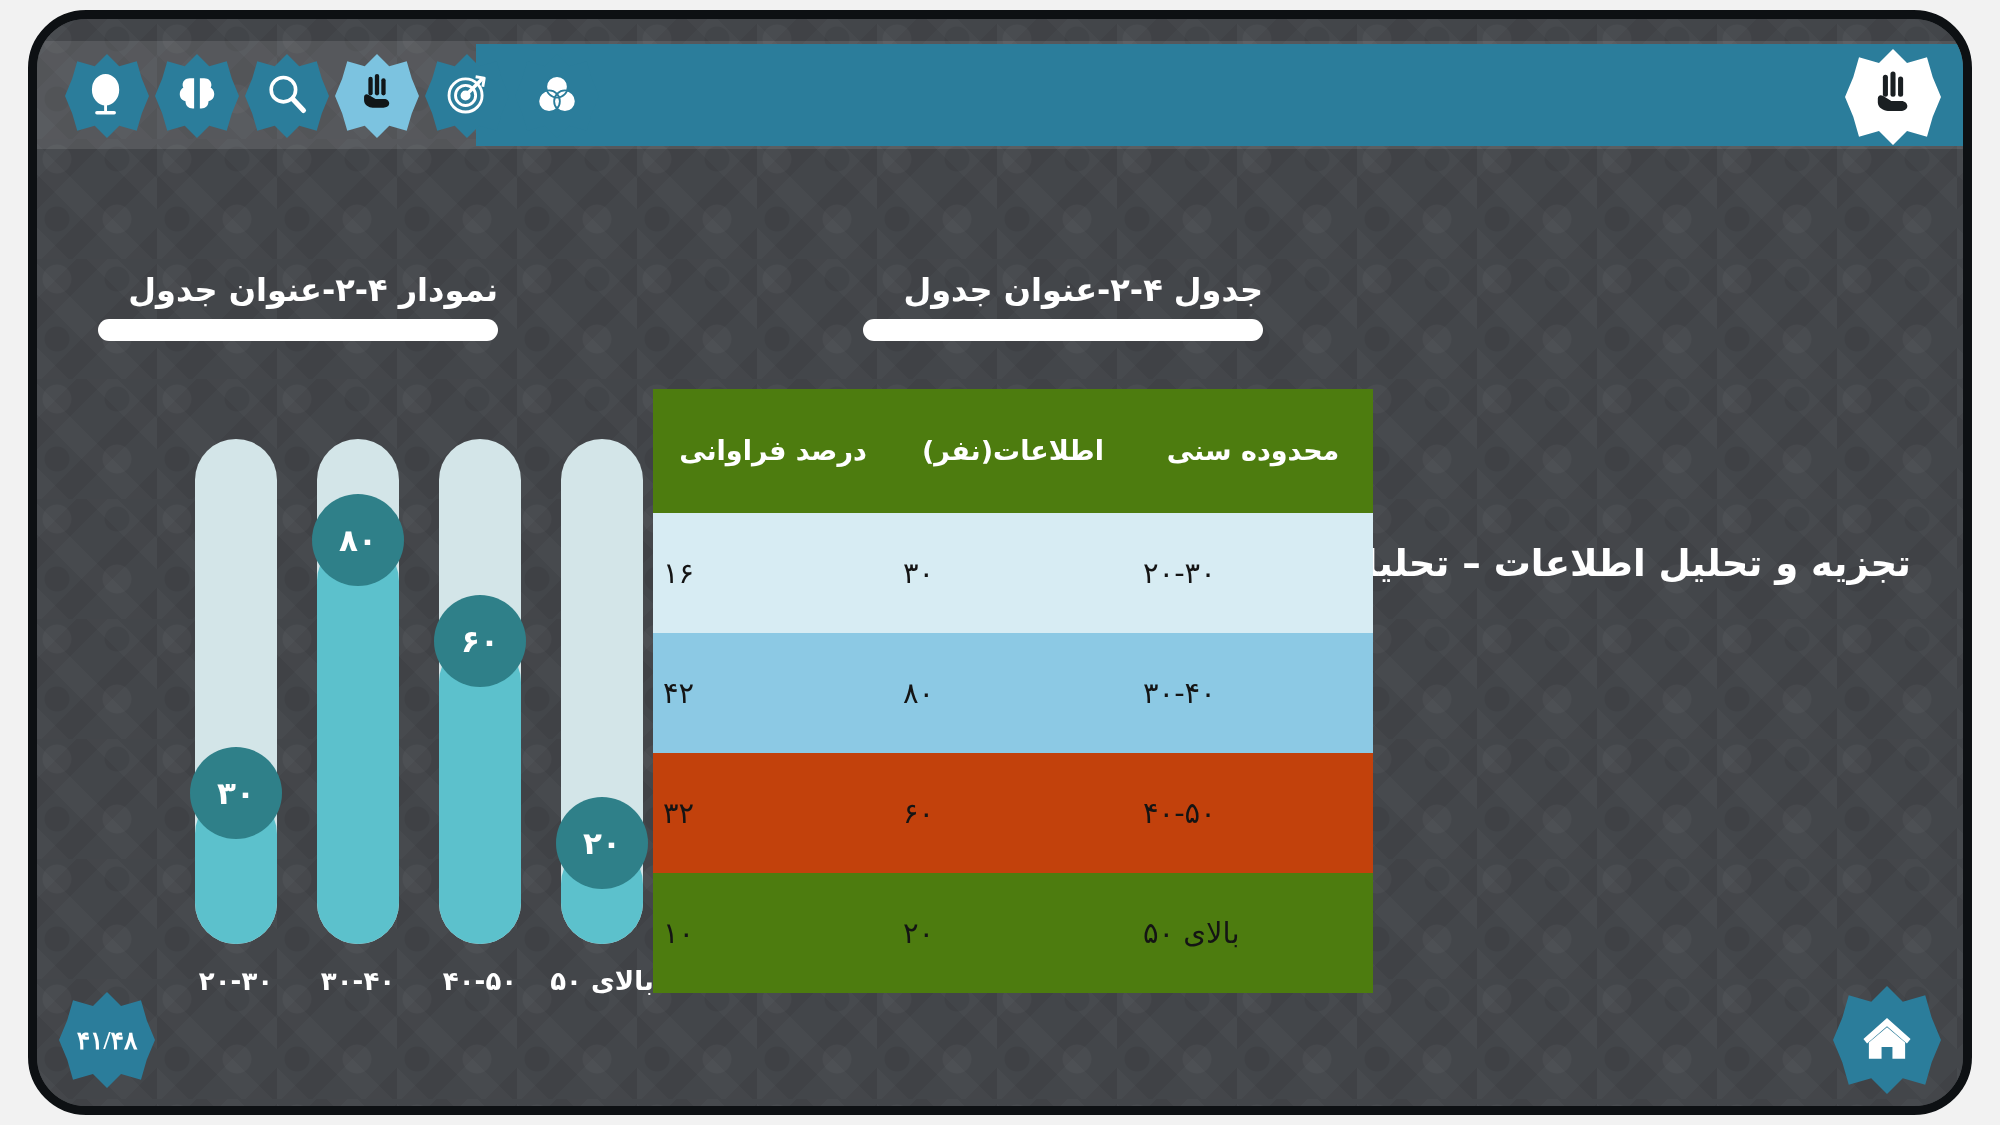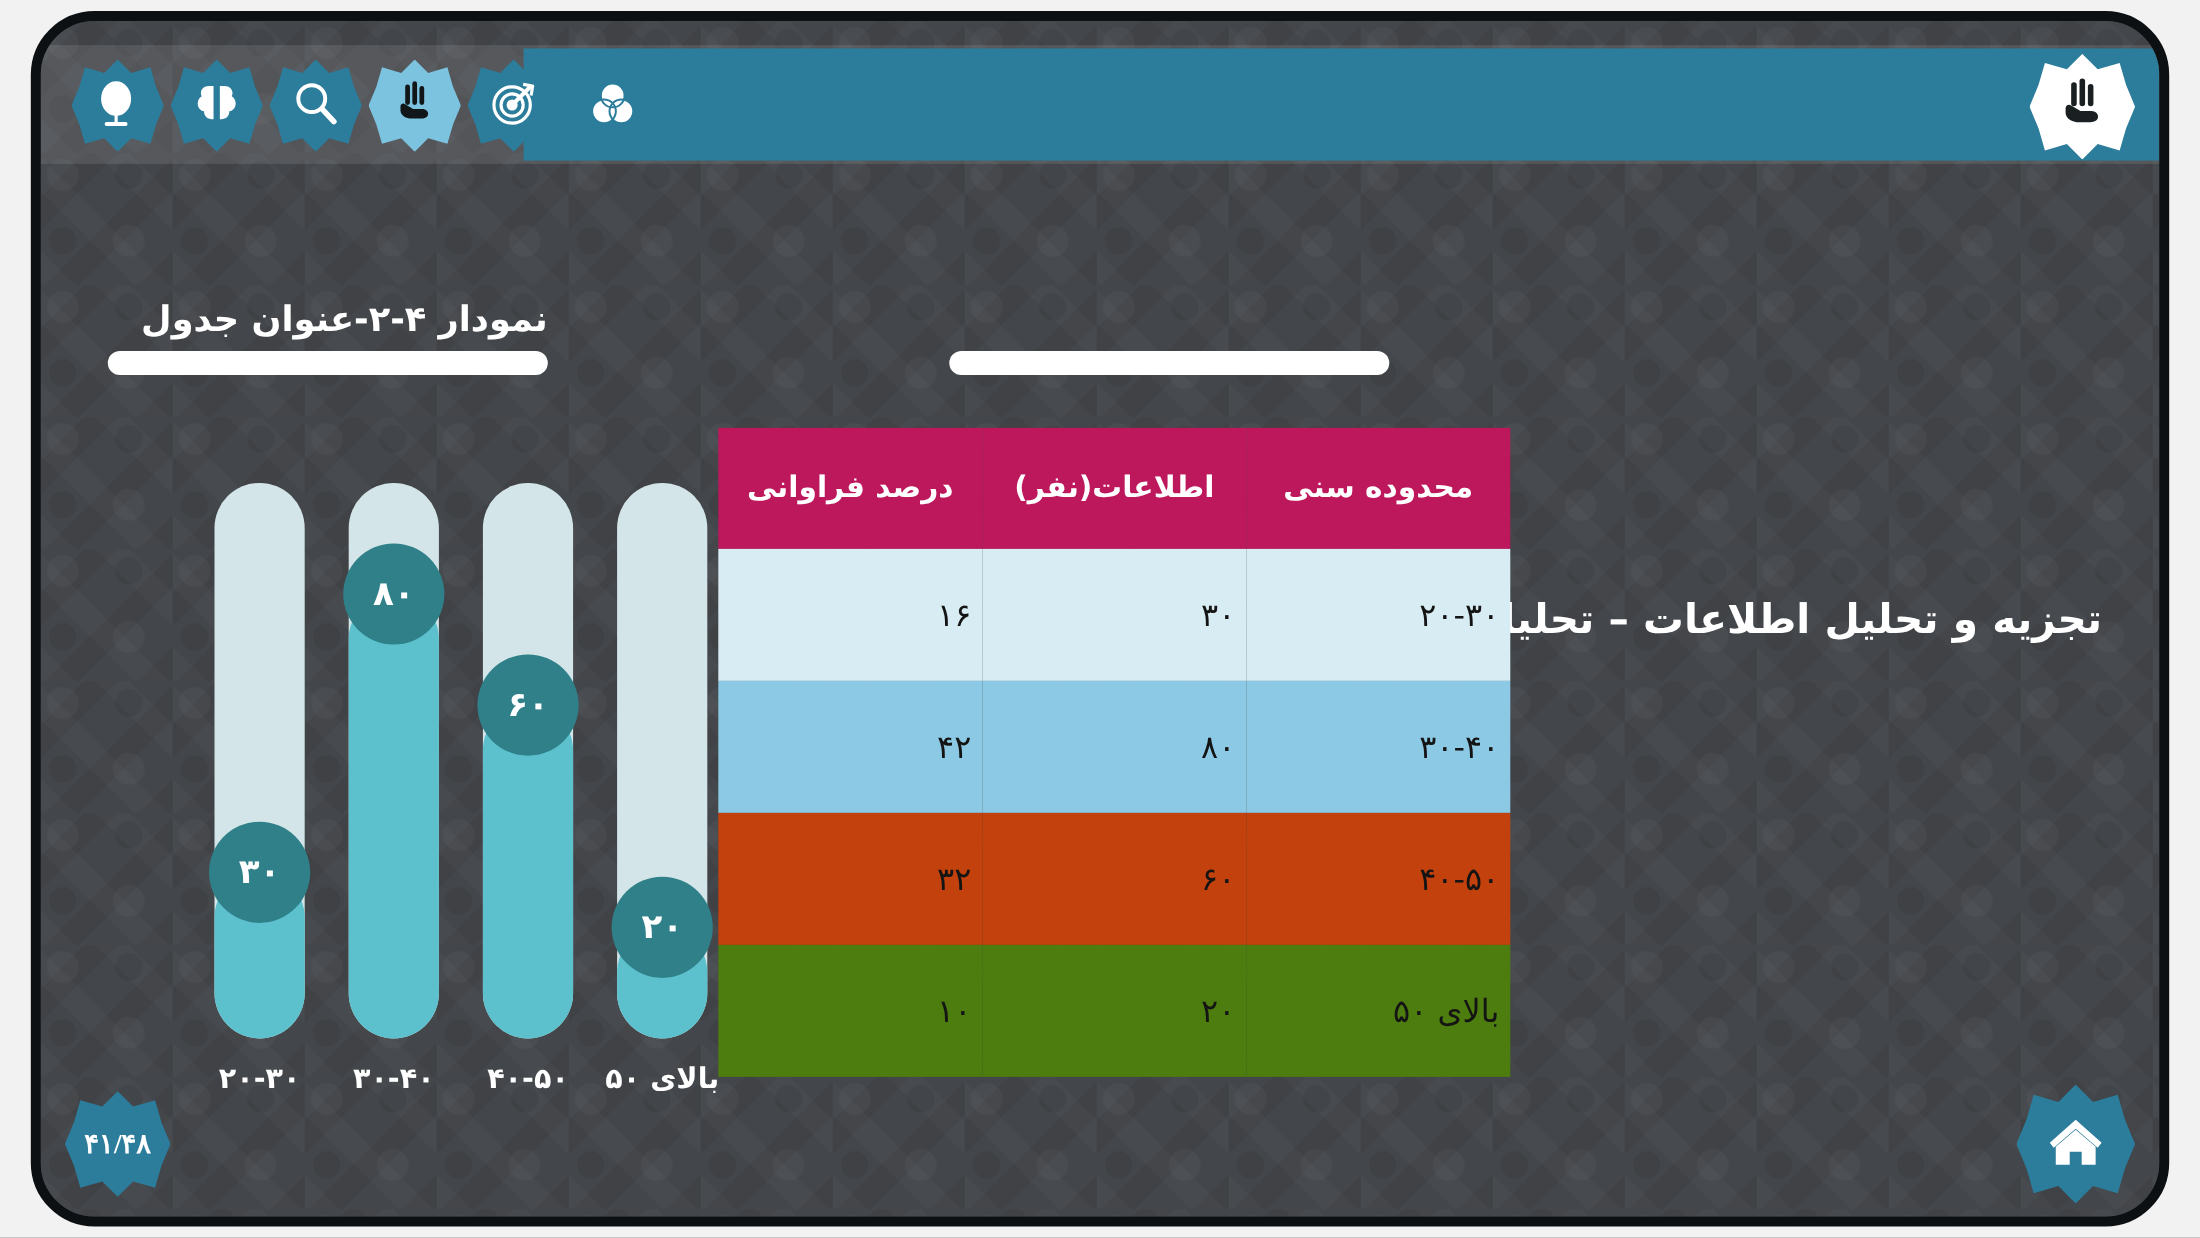--- a/index.html
+++ b/index.html
@@ -131,34 +131,34 @@
   .data-table {
     position: absolute;
     right: 590px;
     top: 370px;
     width: 720px;
     border-collapse: collapse;
     direction: rtl;
     table-layout: fixed;
   }
   .data-table th {
-    background: #be185d;
+    background: #4d7c0f;
     color: #ffffff;
     font-size: 27px;
     font-weight: bold;
-    height: 110px;
+    height: 124px;
     vertical-align: middle;
     line-height: 1.22;
     padding: 4px 10px;
   }
   .data-table td {
     color: #141414;
     font-size: 29px;
     height: 120px;
-    text-align: right;
+    text-align: left;
     vertical-align: middle;
     padding: 0 10px;
   }
   .row-a td { background: #d7ecf3; }
   .row-b td { background: #8cc9e4; }
   .row-c td { background: #c2410c; }
   .row-d td { background: #4d7c0f; }
 
   
   .chart-area {
@@ -312,20 +312,21 @@
     <span>
       <svg viewBox="0 0 64 64" fill="#1a1f22">
           <rect x="20" y="8" width="6" height="26" rx="3"></rect>
           <rect x="29" y="4" width="6" height="30" rx="3"></rect>
           <rect x="38" y="10" width="6" height="24" rx="3"></rect>
           <path d="M14 36c0-3 3-5 6-3l10 6h12c4 0 7 3 7 6 0 4-4 6-8 6H26c-5 0-12-4-12-10z"></path>
         </svg>
     </span>
   </div>
 
+  <div class="sec-title" id="table-title">جدول ۴-۲-عنوان جدول</div>
   <div class="sec-rule" id="table-rule"></div>
 
   <table class="data-table">
     <thead>
       <tr>
         <th>محدوده سنی</th>
         <th>اطلاعات(نفر)</th>
         <th>درصد فراوانی</th>
       </tr>
     </thead>

